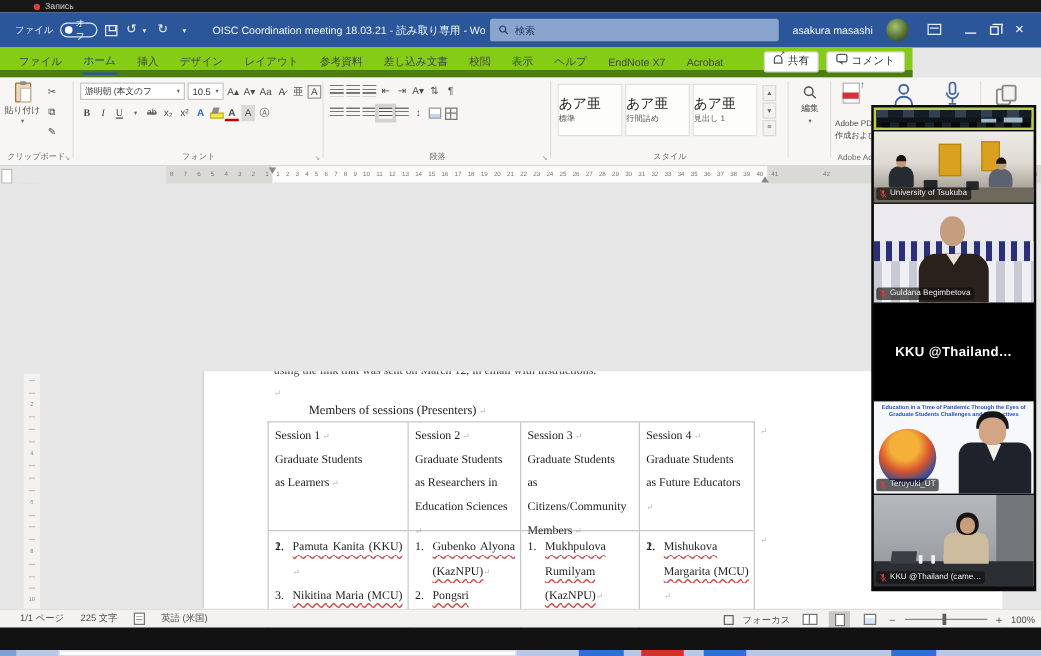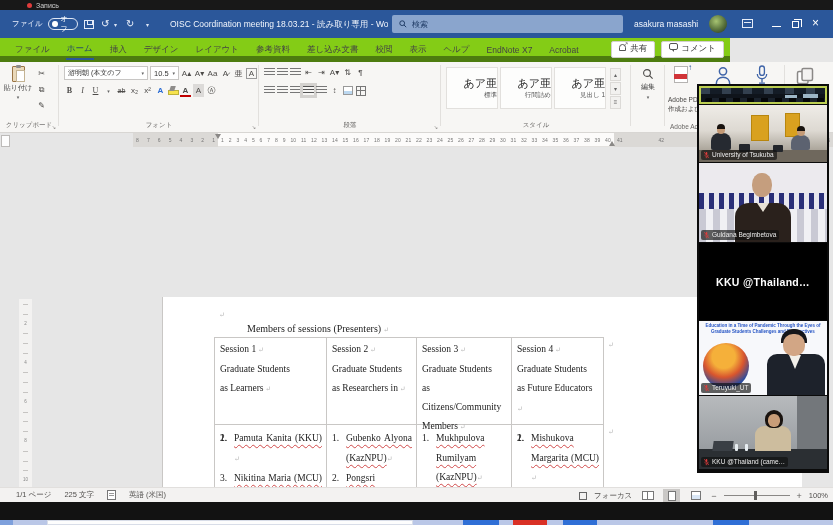--- a/index.html
+++ b/index.html
@@ -81,21 +81,21 @@
   .aRed{position:relative;font-weight:bold;}
   .aRed::after{content:"";position:absolute;left:0;bottom:0;width:100%;height:2px;background:#c00000;}
   .aShade{background:#dcdad8;}
   .icL{width:11px;height:9px;background:repeating-linear-gradient(to bottom,#777 0 1px,transparent 1px 3px);}
   .icL.sel{outline:3px solid #d4d2cf;background:repeating-linear-gradient(to bottom,#555 0 1px,transparent 1px 3px);}
   .icGrid{width:10px;height:10px;border:1px solid #777;
     background:linear-gradient(#777,#777) 50% 0/1px 100% no-repeat,linear-gradient(#777,#777) 0 50%/100% 1px no-repeat;}
   .shadeIc{width:10px;height:9px;border:1px solid #999;background:linear-gradient(#fff 60%,#bcd8f0 60%);}
 
   .chip{width:52px;height:42px;border:1px solid #e2e0dd;background:#fdfdfc;display:flex;flex-direction:column;
-    align-items:flex-end;justify-content:center;gap:2px;}
+    align-items:flex-start;justify-content:center;gap:2px;}
   .chip .prev{font-size:11px;color:#222;font-family:"Liberation Serif",serif;line-height:12px;}
   .chip .nm{font-size:6.5px;color:#555;}
   .chipScroll{display:flex;flex-direction:column;gap:1px;margin-left:2px;}
   .chipScroll span{width:11px;height:13px;border:1px solid #dcdad7;background:#f2f1ef;font-size:6px;color:#666;
     display:flex;align-items:center;justify-content:center;}
 
   .magSvg,.micSvg,.perSvg{display:block;}
   .editBtn{position:absolute;left:3px;top:6px;width:26px;display:flex;flex-direction:column;align-items:center;gap:2px;
     font-size:7px;color:#444;}
   .pdfIc{position:absolute;left:8px;top:4px;width:14px;height:17px;background:#fff;border:1px solid #b5b3b1;}
@@ -537,20 +537,21 @@
         <span class="vtick"></span>
         <span class="vtick"></span>
         <span class="vtick num">10</span>
         <span class="vtick"></span>
         <span class="vtick"></span>
         <span class="vtick"></span>
         <span class="vtick num">12</span>
         <span class="vtick"></span>
       </div>
     <div class="page">
+      <div class="partialLine">using the link that was sent on March 12, in email with instructions.</div>
       <span class="pilc loneP1">↵</span>
       <div class="docHeading">Members of sessions (Presenters)</div>
       <span class="pilc strayP1">↵</span>
       <span class="pilc strayP2">↵</span>
       <div class="sess-table">
         <div class="tcol">
             <div class="cell-head">
               <div class="hline">Session 1</div>
               <div class="hline">Graduate Students</div>
               <div class="hline">as Learners</div>
@@ -559,20 +560,21 @@
               <div class="li"><span class="num">1.</span></div>
               <div class="li"><span class="num">2.</span><span class="txt">Pamuta Kanita (KKU)</span></div>
               <div class="li"><span class="num">3.</span><span class="txt">Nikitina Maria (MCU)</span></div>
             </div>
           </div>
         <div class="tcol">
             <div class="cell-head">
               <div class="hline">Session 2</div>
               <div class="hline">Graduate Students</div>
               <div class="hline">as Researchers in</div>
+              <div class="hline">Education Sciences</div>
             </div>
             <div class="cell-body">
               <div class="li"><span class="num">1.</span><span class="txt">Gubenko Alyona (KazNPU)</span></div>
               <div class="li"><span class="num">2.</span><span class="txt">Pongsri Piriyapong (KKU)</span></div>
             </div>
           </div>
         <div class="tcol">
             <div class="cell-head">
               <div class="hline">Session 3</div>
               <div class="hline">Graduate Students</div>

